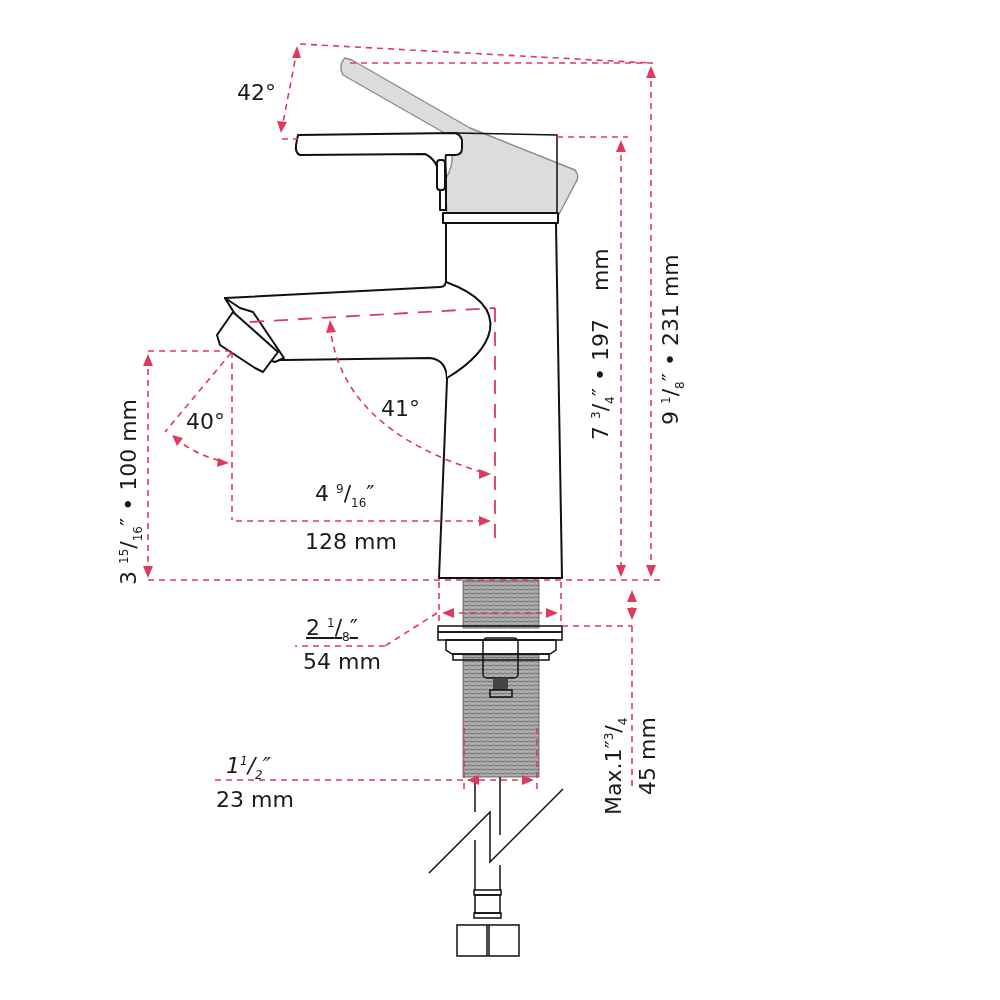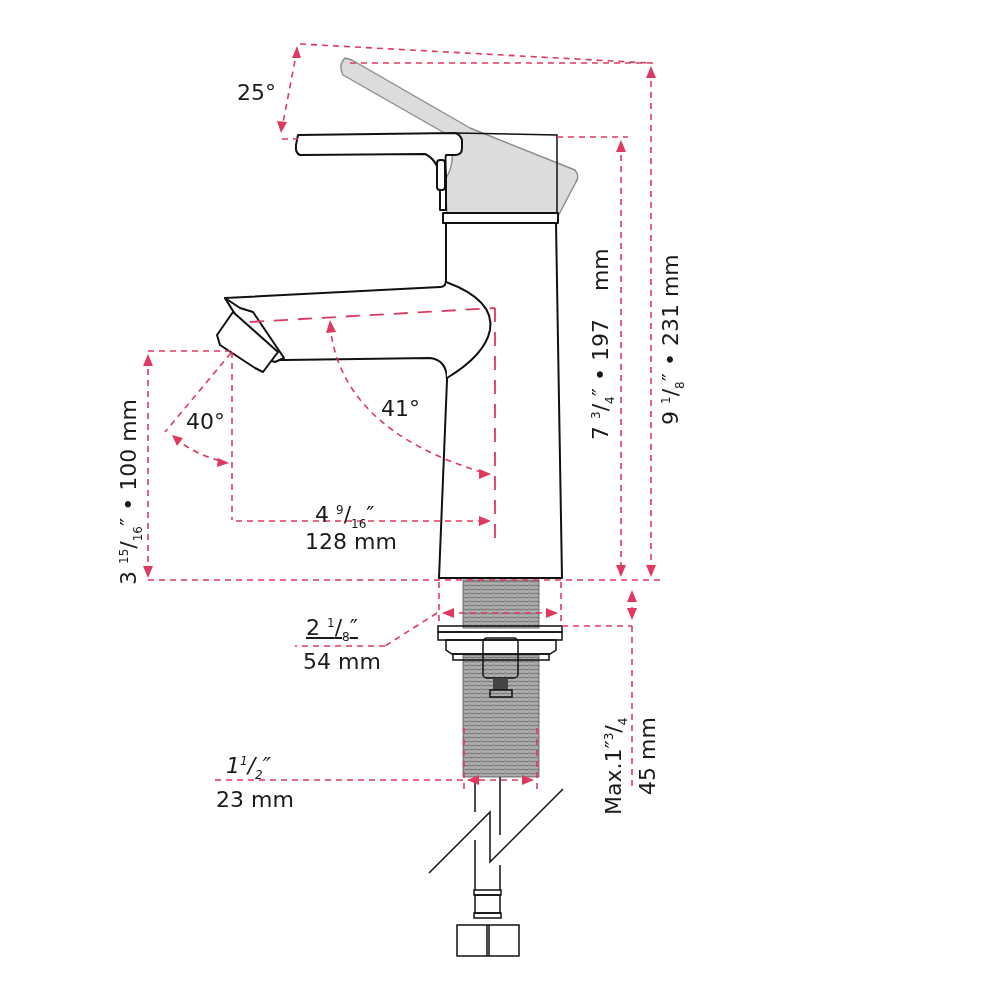--- a/index.html
+++ b/index.html
@@ -136,32 +136,32 @@
 
     <line class="dim" x1="464" y1="728" x2="464" y2="792"></line>
     <line class="dim" x1="537" y1="728" x2="537" y2="792"></line>
     <line class="dim" x1="215" y1="780" x2="530" y2="780"></line>
     <polygon class="arrow" points="467,780 479,775 479,785"></polygon>
     <polygon class="arrow" points="534,780 522,775 522,785"></polygon>
   </g>
 </svg>
 
 <div class="label" style="left:237px;top:82px;">
-  <span>25</span><span>°</span>
+  <span>42</span><span>°</span>
 </div>
 
 <div class="label" style="left:381px;top:398px;">
   <span>41</span><span>°</span>
 </div>
 
 <div class="label" style="left:186px;top:411px;">
   <span>40</span><span>°</span>
 </div>
 
-<div class="label" style="left:315px;top:504px;">
+<div class="label" style="left:315px;top:483px;">
   <span>4</span>
   <sup>9</sup>/<sub>16</sub><span>″</span>
 </div>
 <div class="label" style="left:305px;top:531px;">128 mm</div>
 
 <div class="label vert" style="left:118px;top:585px;">
   <span>3</span>
   <sup>15</sup>/<sub>16</sub><span>″</span>
   <span>•</span>
   <span>100 mm</span>

